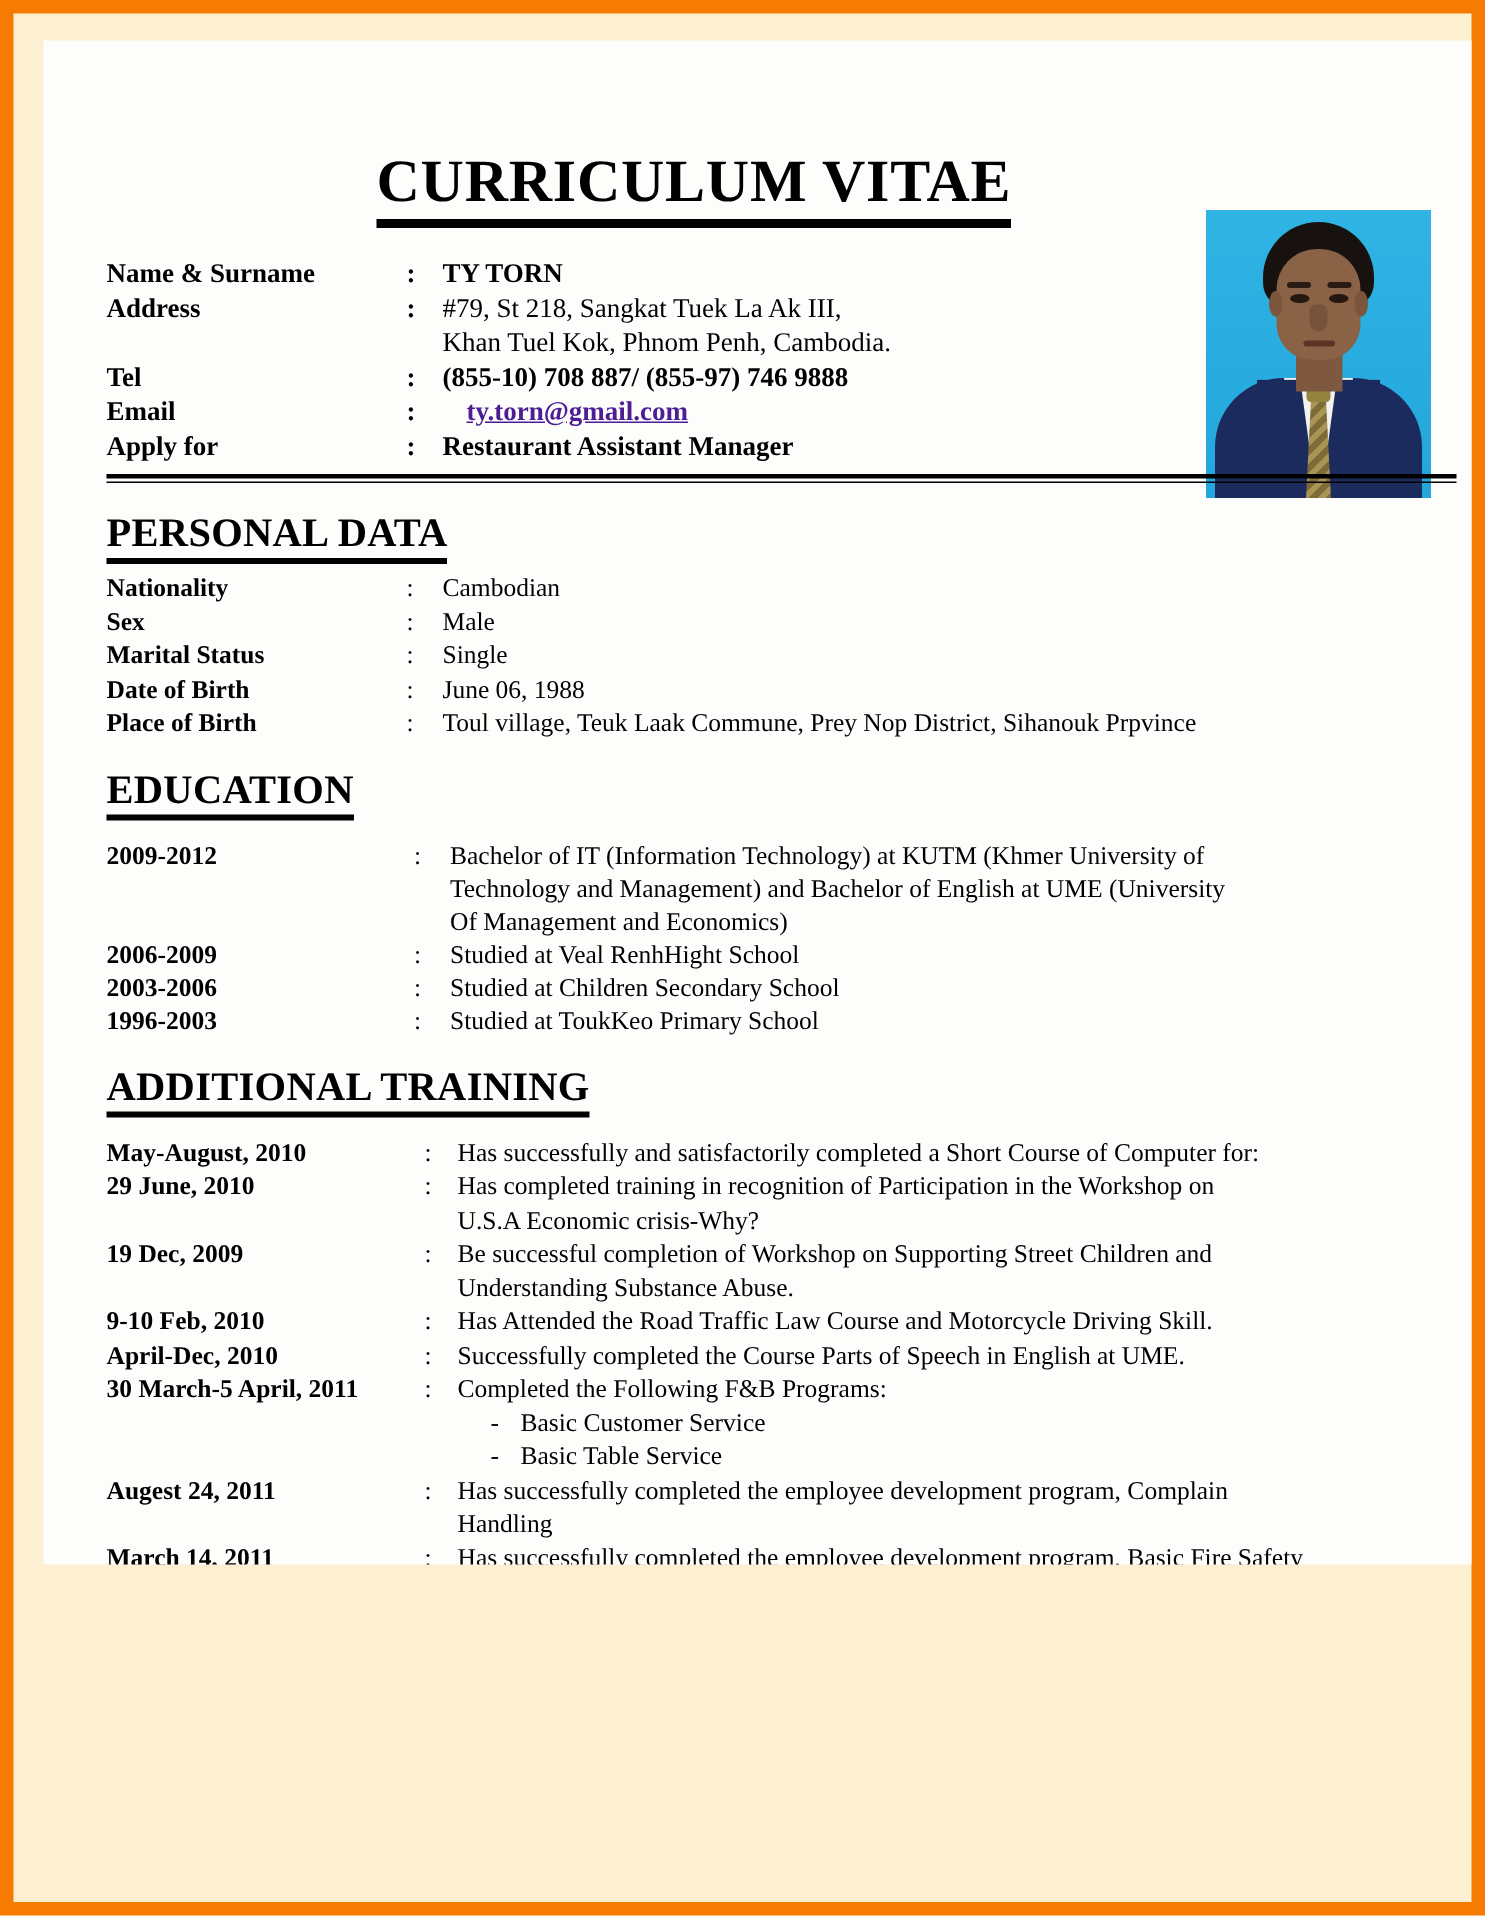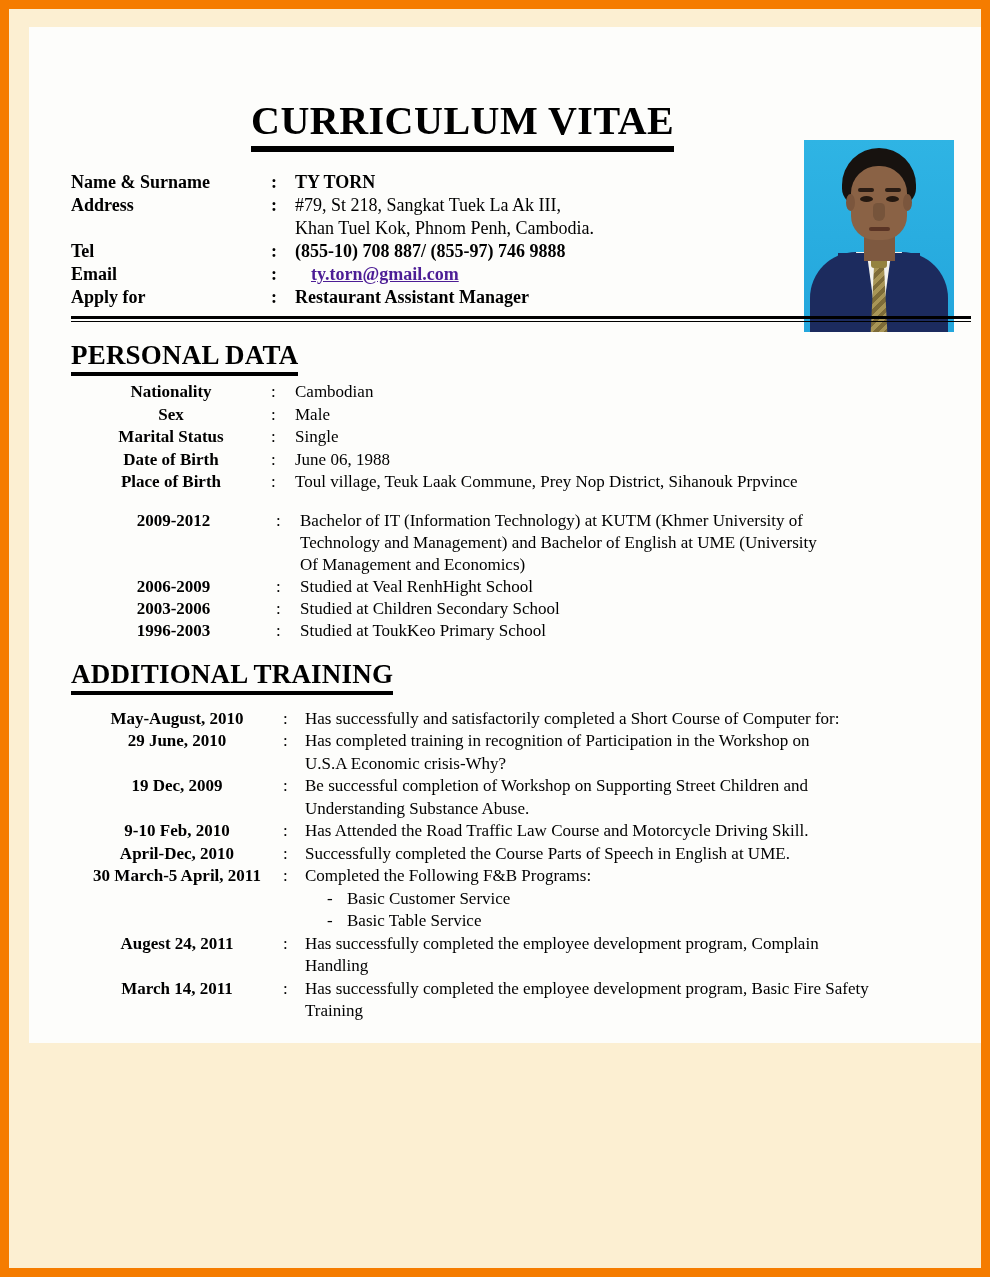--- a/index.html
+++ b/index.html
@@ -178,21 +178,21 @@
     border-bottom: 4px solid #000;
     padding-bottom: 1px;
     letter-spacing: 0.2px;
   }
 
   
   .rows { margin-top: 5px; }
   .row { display: flex; align-items: baseline; line-height: 22.5px; }
   .row .lbl {
     flex: 0 0 200px; width: 200px;
-    font-weight: bold; font-size: 17px; text-align: center;
+    font-weight: bold; font-size: 17px;
   }
   .row .cln { flex: 0 0 24px; width: 24px; font-size: 17px; }
   .row .val { font-size: 17px; flex: 1; }
   .row-cont { display: flex; line-height: 22.5px; }
   .row-cont .sp { flex: 0 0 224px; width: 224px; }
   .row-cont .val { font-size: 17px; flex: 1; }
 
   
   .rows-edu { margin-top: 13px; }
   .rows-edu .row .lbl, .rows-edu .row-cont .sp { flex-basis: 205px; width: 205px; }
@@ -318,20 +318,21 @@
             <div class="row">
               <div class="lbl">Place of Birth</div>
               <div class="cln">:</div>
               <div class="val">Toul village, Teuk Laak Commune, Prey Nop District, Sihanouk Prpvince</div>
             </div>
 
           </div>
         </div>
 
         <div class="section">
+          <div class="section-title">EDUCATION</div>
           <div class="rows rows-edu">
 
             <div class="row">
               <div class="lbl">2009-2012</div>
               <div class="cln">:</div>
               <div class="val">Bachelor of IT (Information Technology) at KUTM (Khmer University of</div>
             </div>
             <div class="row-cont">
               <div class="sp"></div>
               <div class="val">Technology and Management) and Bachelor of English at UME (University</div>

